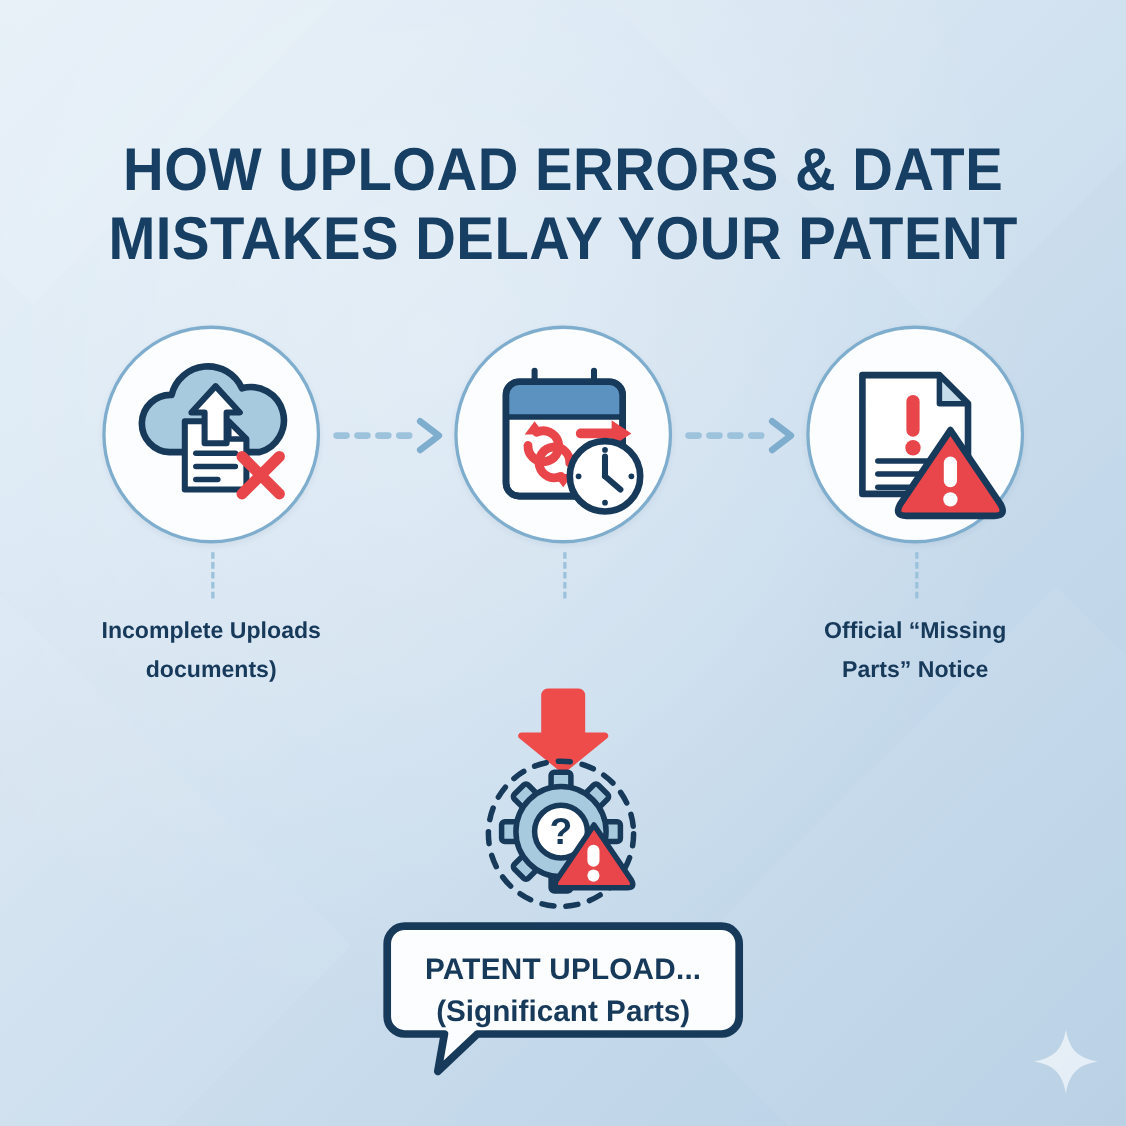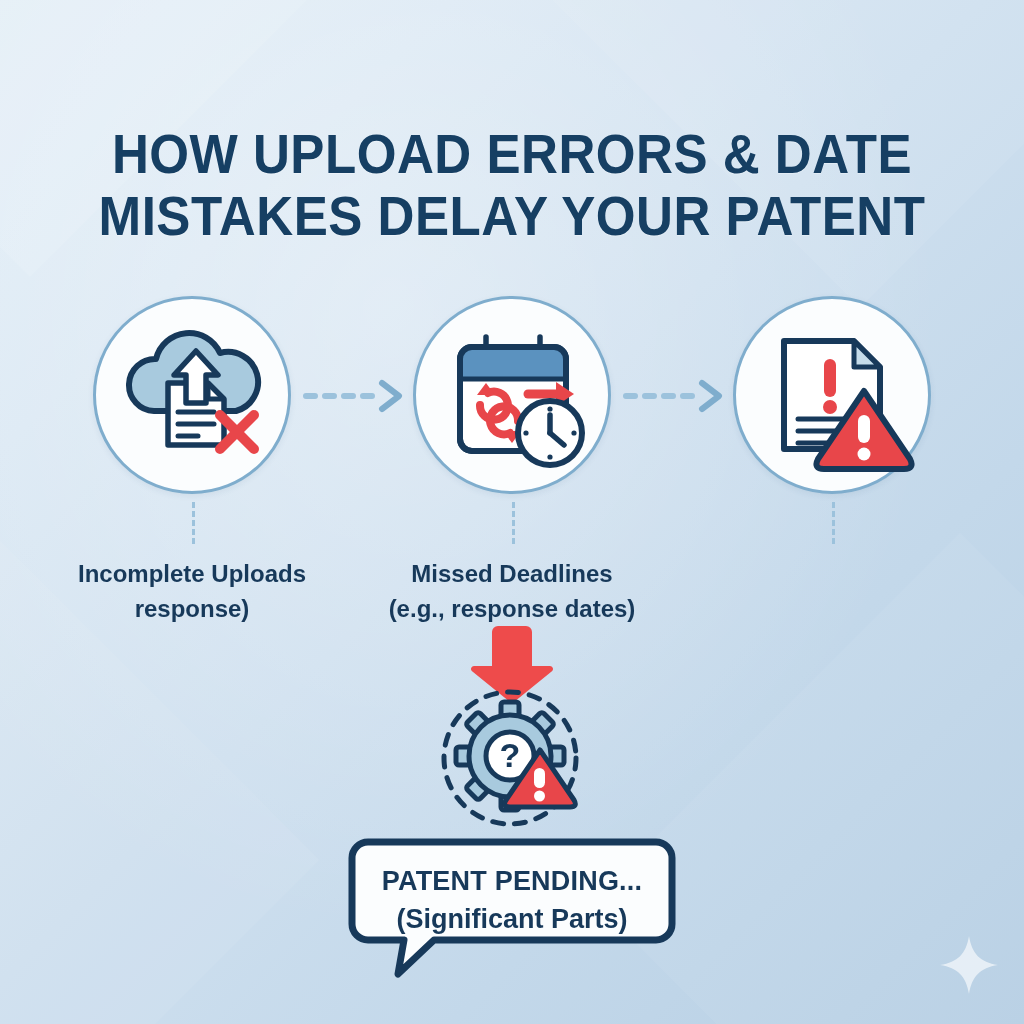--- a/index.html
+++ b/index.html
@@ -96,21 +96,21 @@
   .stem.s2 { left: 512px; }
   .stem.s3 { left: 832px; }
 
   
   .caption {
     position: absolute;
     text-align: center;
     color: #17395a;
     font-family: "Liberation Sans", sans-serif;
     font-weight: bold;
-    font-size: 24px;
+    font-size: 21px;
     line-height: 35px;
   }
   .caption.c1 { left: 52px;  top: 556px; width: 280px; }
   .caption.c2 { left: 372px; top: 556px; width: 280px; }
   .caption.c3 { left: 692px; top: 556px; width: 280px; }
   .caption .line { display: block; }
 
   
   .connector { position: absolute; top: 376px; }
   .connector.a1 { left: 300px; }
@@ -175,21 +175,21 @@
         <g stroke="#e8464a" stroke-width="10" stroke-linecap="round">
           <line x1="124" y1="116" x2="158" y2="150"></line>
           <line x1="158" y1="116" x2="124" y2="150"></line>
         </g>
       </svg>
     </div>
   </div>
   <div class="stem s1"></div>
   <div class="caption c1">
     <span class="line">Incomplete Uploads</span>
-    <span class="line">response)</span>
+    <span class="line">documents)</span>
   </div>
 
   <div class="connector a1">
     <svg width="110" height="40" viewBox="0 0 110 40">
       <line x1="6" y1="20" x2="78" y2="20" stroke="#9cc2dc" stroke-width="6" stroke-linecap="round" stroke-dasharray="9 10"></line>
       <path d="M82 7 L99 20 L82 33" fill="none" stroke="#7fadcd" stroke-width="6" stroke-linecap="round" stroke-linejoin="round"></path>
     </svg>
   </div>
 
   <div class="step s2">
@@ -220,24 +220,20 @@
           <circle cx="158" cy="134" r="2.6"></circle>
           <circle cx="134" cy="158" r="2.6"></circle>
           <circle cx="110" cy="134" r="2.6"></circle>
         </g>
         <line x1="134" y1="134" x2="134" y2="116" stroke="#17395a" stroke-width="5.5" stroke-linecap="round"></line>
         <line x1="134" y1="134" x2="148" y2="146" stroke="#17395a" stroke-width="5.5" stroke-linecap="round"></line>
       </svg>
     </div>
   </div>
   <div class="stem s2"></div>
-  <div class="caption c2">
-    <span class="line">Missed Deadlines</span>
-    <span class="line">(e.g., response dates)</span>
-  </div>
 
   <div class="connector a2">
     <svg width="110" height="40" viewBox="0 0 110 40">
       <line x1="6" y1="20" x2="78" y2="20" stroke="#9cc2dc" stroke-width="6" stroke-linecap="round" stroke-dasharray="9 10"></line>
       <path d="M82 7 L99 20 L82 33" fill="none" stroke="#7fadcd" stroke-width="6" stroke-linecap="round" stroke-linejoin="round"></path>
     </svg>
   </div>
 
   <div class="step s3">
     <div class="circle">
@@ -253,20 +249,24 @@
         <line x1="62" y1="132" x2="128" y2="132" stroke="#17395a" stroke-width="5" stroke-linecap="round"></line>
         <line x1="62" y1="144" x2="100" y2="144" stroke="#17395a" stroke-width="5" stroke-linecap="round"></line>
 
         <path d="M128 92 L174 160 Q179 170 168 170 L88 170 Q77 170 82 160 Z" fill="#e8464a" stroke="#17395a" stroke-width="6" stroke-linejoin="round"></path>
         <rect x="122" y="116" width="12" height="28" rx="6" fill="#ffffff"></rect>
         <circle cx="128" cy="155" r="6.5" fill="#ffffff"></circle>
       </svg>
     </div>
   </div>
   <div class="stem s3"></div>
+  <div class="caption c3">
+    <span class="line">Official “Missing</span>
+    <span class="line">Parts” Notice</span>
+  </div>
 
   <div class="down-arrow">
     <svg width="100" height="84" viewBox="0 0 100 84">
       <path d="M36 4 h28 a6 6 0 0 1 6 6 v34 h18 a3 3 0 0 1 2.2 5 L52 80 a3 3 0 0 1 -4 0 L9.8 49 a3 3 0 0 1 2.2 -5 H30 V10 a6 6 0 0 1 6 -6 z" fill="#ee4b4b"></path>
     </svg>
   </div>
 
   <div class="outcome">
     <svg width="160" height="140" viewBox="0 0 160 140">
 
@@ -295,21 +295,21 @@
       <circle cx="107.5" cy="108" r="5.5" fill="#ffffff"></circle>
     </svg>
   </div>
 
   <div class="bubble-wrap">
     <svg width="328" height="140" viewBox="0 0 328 140">
       <path d="M20 4 H308 a16 16 0 0 1 16 16 V86 a16 16 0 0 1 -16 16 H86 L50 136 L56 102 H20 a16 16 0 0 1 -16 -16 V20 a16 16 0 0 1 16 -16 z" fill="#fbfdfe" stroke="#17395a" stroke-width="7" stroke-linejoin="round"></path>
     </svg>
   </div>
   <div class="bubble-text">
-    <span class="l1">PATENT PENDING...</span>
+    <span class="l1">PATENT UPLOAD...</span>
     <span class="l2">(Significant Parts)</span>
   </div>
 
   <div class="sparkle">
     <svg width="62" height="62" viewBox="0 0 62 62">
       <path d="M31 2 C34 20 42 28 60 31 C42 34 34 42 31 60 C28 42 20 34 2 31 C20 28 28 20 31 2 Z" fill="rgba(255,255,255,0.62)"></path>
     </svg>
   </div>
 
 </div>

